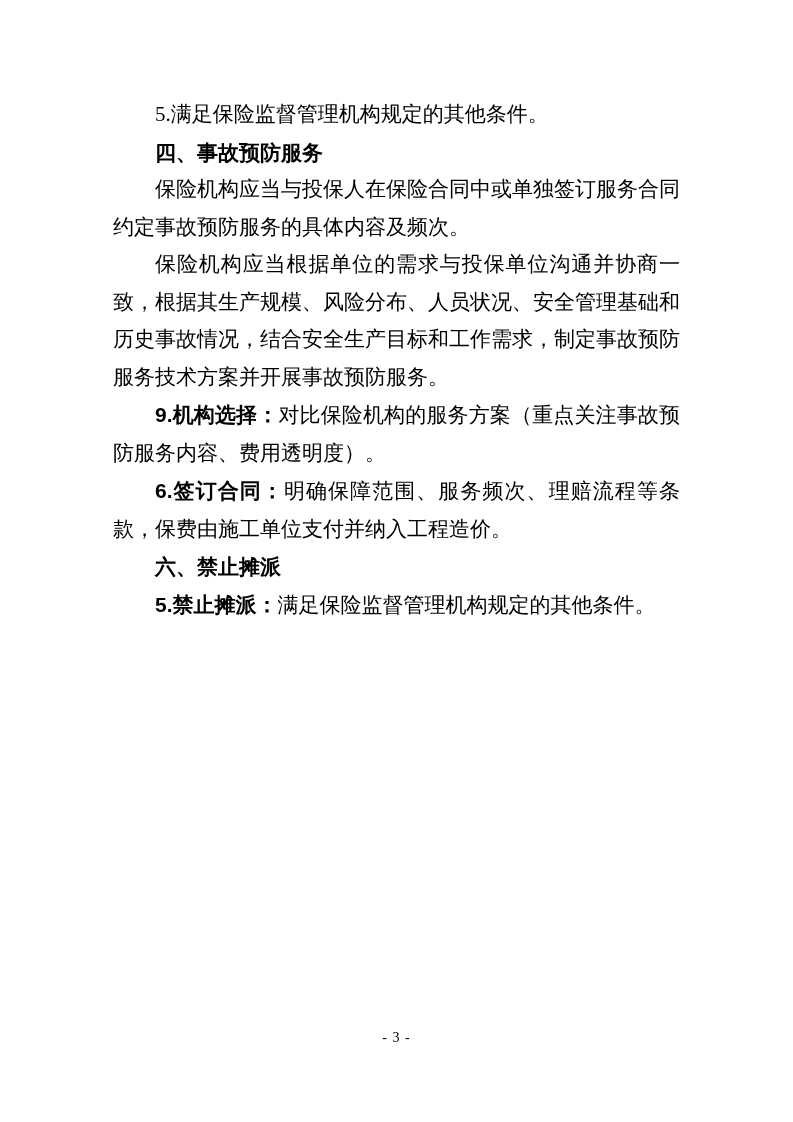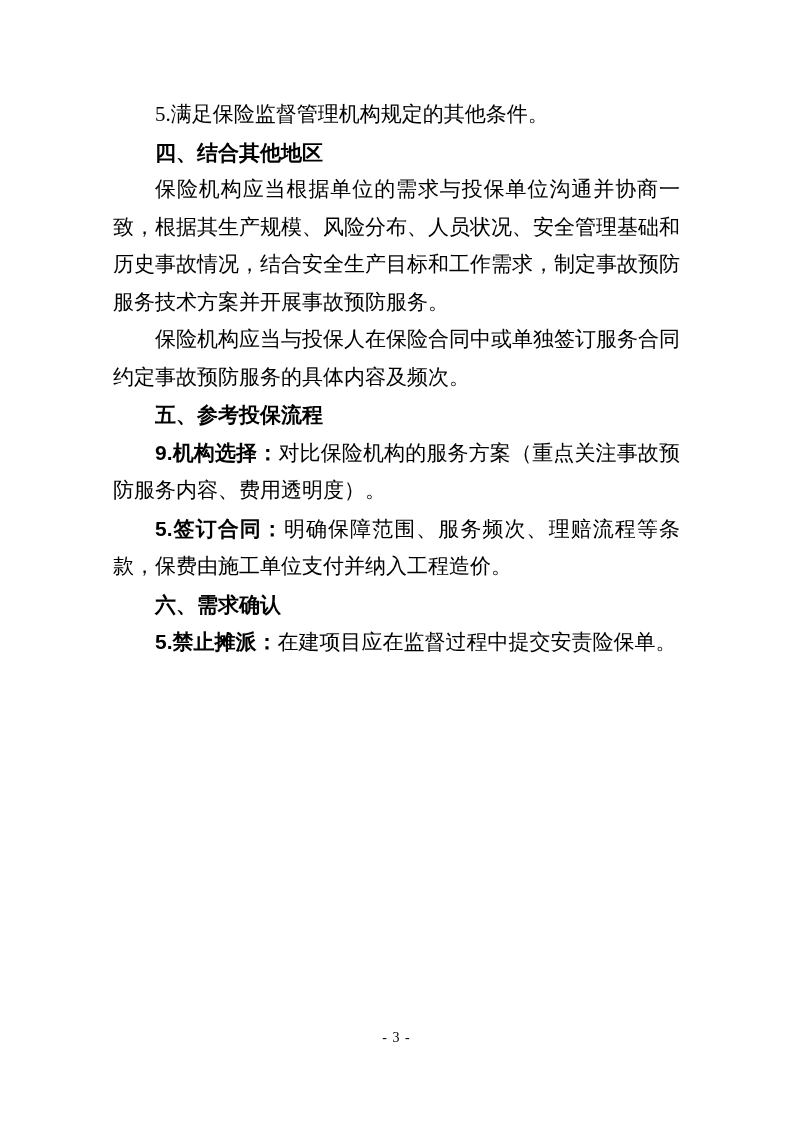--- a/index.html
+++ b/index.html
@@ -52,23 +52,22 @@
     letter-spacing: 1px;
     color: #000000;
   }
 </style>
 </head>
 <body>
 
 <div class="page">
   <div class="doc-body">
       <p class="para"><span>5.满足保险监督管理机构规定的其他条件。</span></p>
-      <p class="heading"><span>四、结合其他地区</span></p>
+      <p class="heading"><span>四、事故预防服务</span></p>
+      <p class="para"><span>保险机构应当与投保人在保险合同中或单独签订服务合同约定事故预防服务的具体内容及频次。</span></p>
       <p class="para"><span>保险机构应当根据单位的需求与投保单位沟通并协商一致，根据其生产规模、风险分布、人员状况、安全管理基础和历史事故情况，结合安全生产目标和工作需求，制定事故预防服务技术方案并开展事故预防服务。</span></p>
-      <p class="para"><span>保险机构应当与投保人在保险合同中或单独签订服务合同约定事故预防服务的具体内容及频次。</span></p>
-      <p class="heading"><span>五、参考投保流程</span></p>
       <p class="para"><span class="bold">9.机构选择：</span><span>对比保险机构的服务方案（重点关注事故预防服务内容、费用透明度）。</span></p>
-      <p class="para"><span class="bold">5.签订合同：</span><span>明确保障范围、服务频次、理赔流程等条款，保费由施工单位支付并纳入工程造价。</span></p>
-      <p class="heading"><span>六、需求确认</span></p>
-      <p class="para"><span class="bold">5.禁止摊派：</span><span>在建项目应在监督过程中提交安责险保单。</span></p>
+      <p class="para"><span class="bold">6.签订合同：</span><span>明确保障范围、服务频次、理赔流程等条款，保费由施工单位支付并纳入工程造价。</span></p>
+      <p class="heading"><span>六、禁止摊派</span></p>
+      <p class="para"><span class="bold">5.禁止摊派：</span><span>满足保险监督管理机构规定的其他条件。</span></p>
     </div>
   <div class="footer">- 3 -</div>
 </div>
 
 </body></html>

